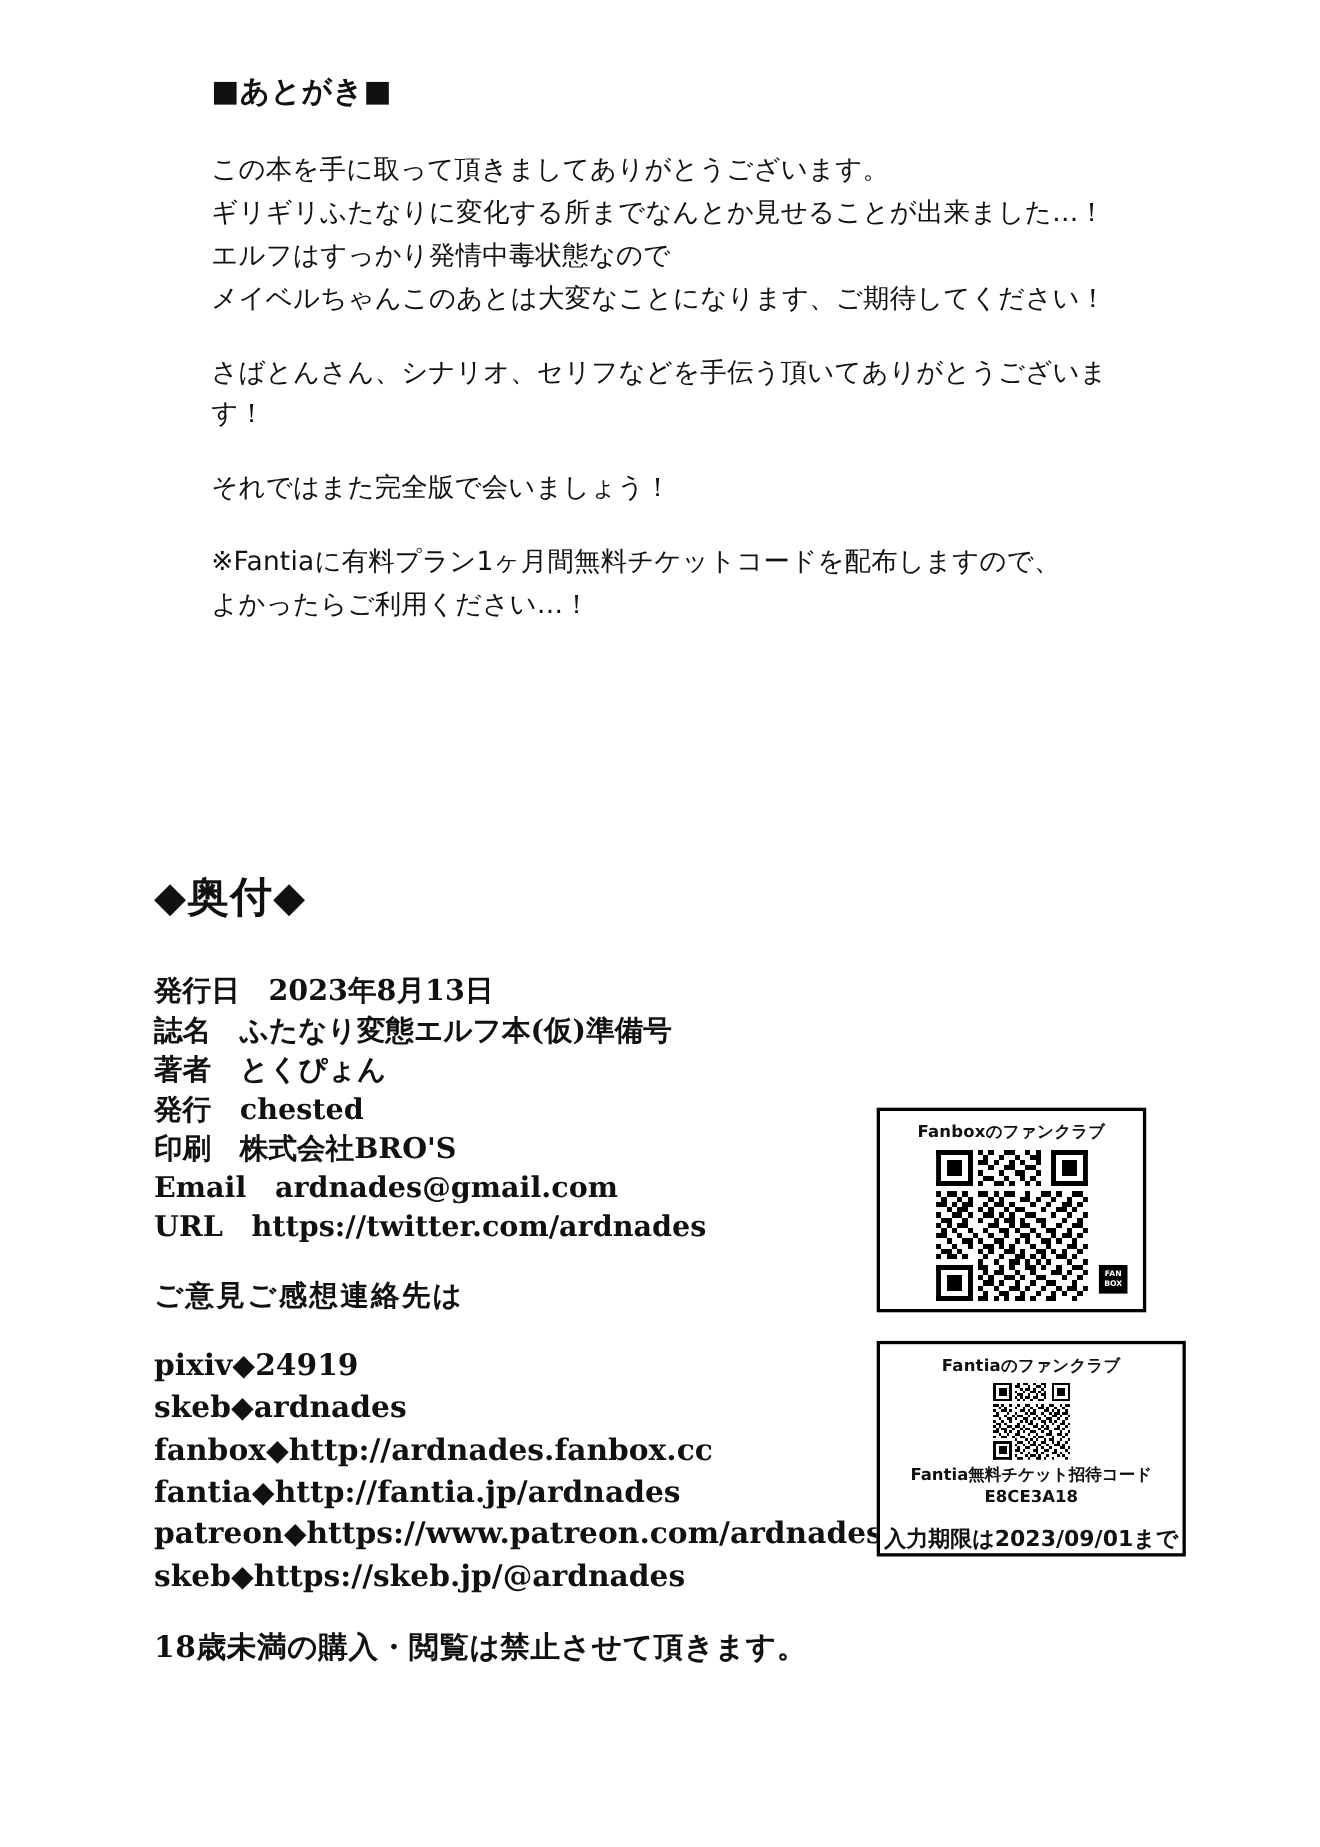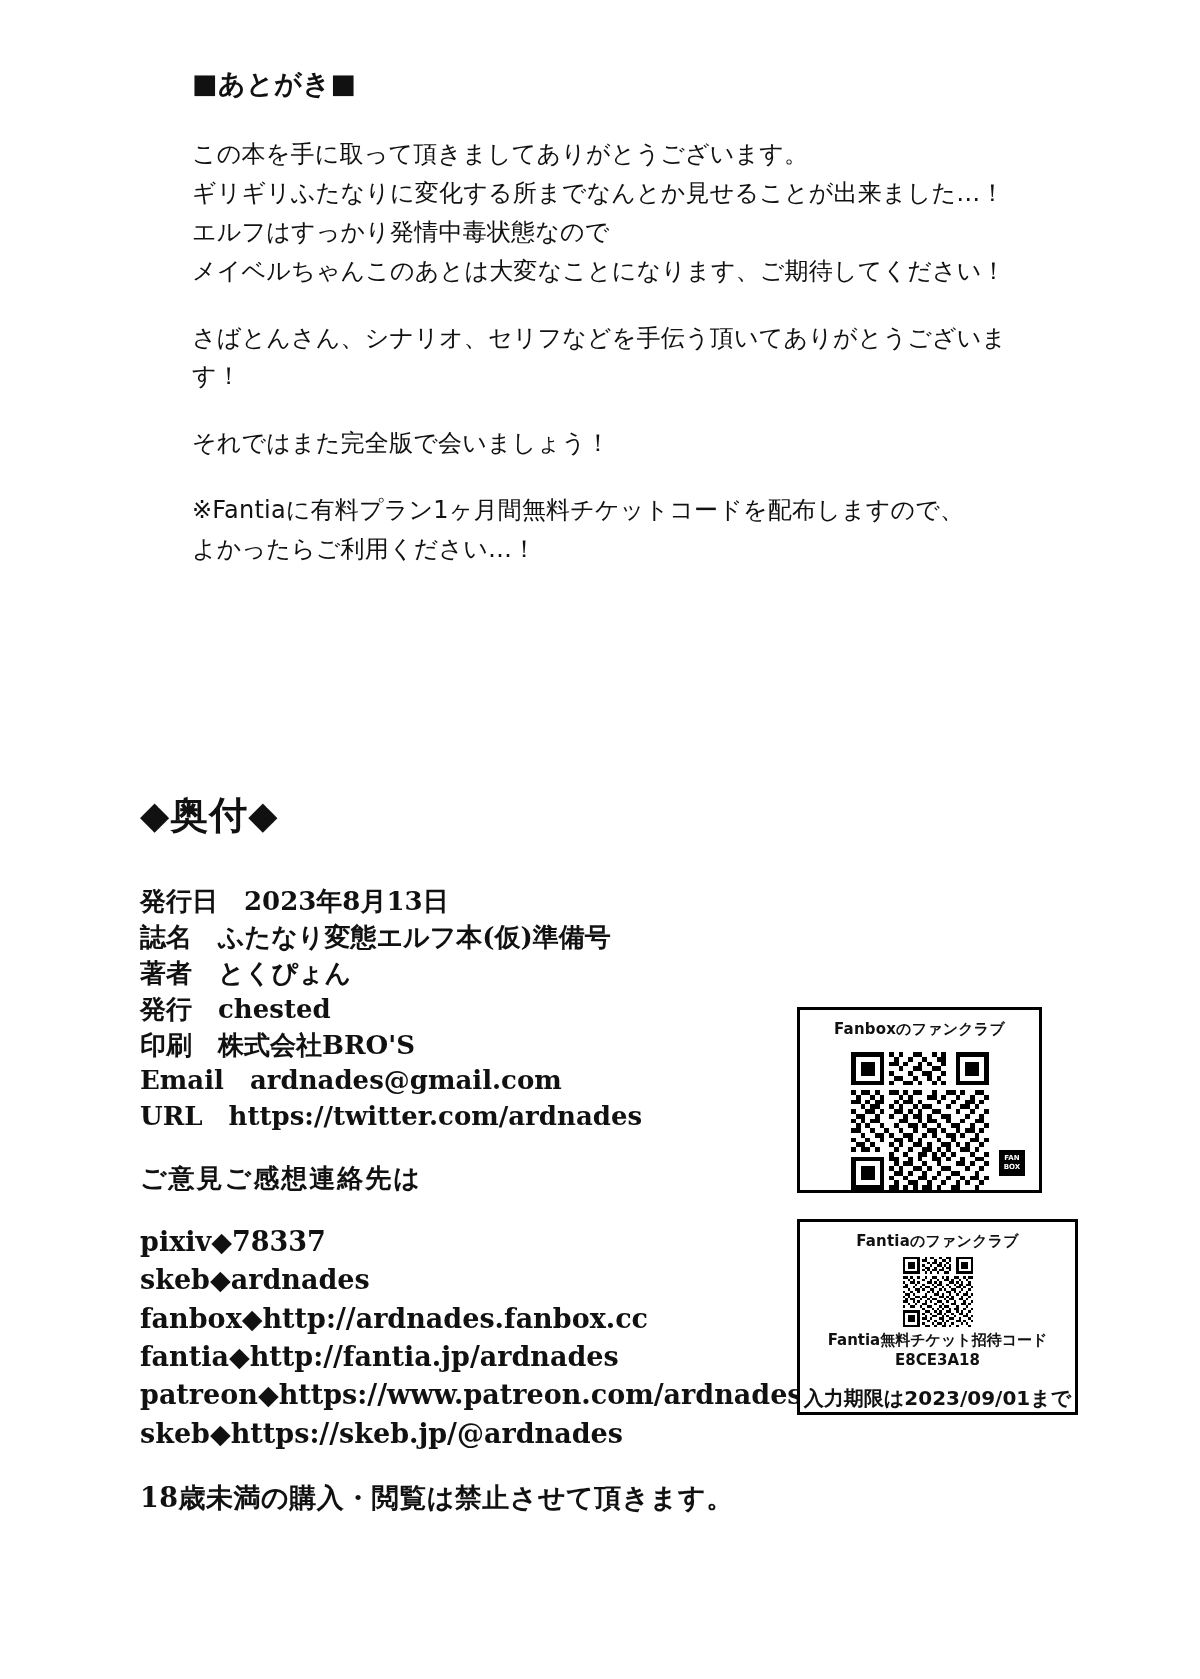--- a/index.html
+++ b/index.html
@@ -102,21 +102,20 @@
     display: flex;
     flex-direction: column;
     align-items: center;
   }
   #qr-fanbox {
     left: 797px;
     top: 1007px;
     width: 245px;
     height: 186px;
     padding-top: 10px;
-    justify-content: space-between;
   }
   #qr-fantia {
     left: 797px;
     top: 1219px;
     width: 281px;
     height: 196px;
     padding-top: 10px;
   }
   .qr-caption {
     font-family: "DejaVu Sans", sans-serif;
@@ -188,21 +187,21 @@
     <div class="row">発行　chested</div>
     <div class="row">印刷　株式会社BRO'S</div>
     <div class="row">Email　ardnades@gmail.com</div>
     <div class="row">URL　https://twitter.com/ardnades</div>
 
     <div class="gap-md"></div>
     <div class="contact-label">ご意見ご感想連絡先は</div>
     <div class="gap-md"></div>
 
     <div class="links">
-      <div>pixiv◆78337</div>
+      <div>pixiv◆24919</div>
       <div>skeb◆ardnades</div>
       <div>fanbox◆http://ardnades.fanbox.cc</div>
       <div>fantia◆http://fantia.jp/ardnades</div>
       <div>patreon◆https://www.patreon.com/ardnades</div>
       <div>skeb◆https://skeb.jp/@ardnades</div>
     </div>
 
     <div class="gap-md"></div>
     <div class="notice">18歳未満の購入・閲覧は禁止させて頂きます。</div>
   </section>

